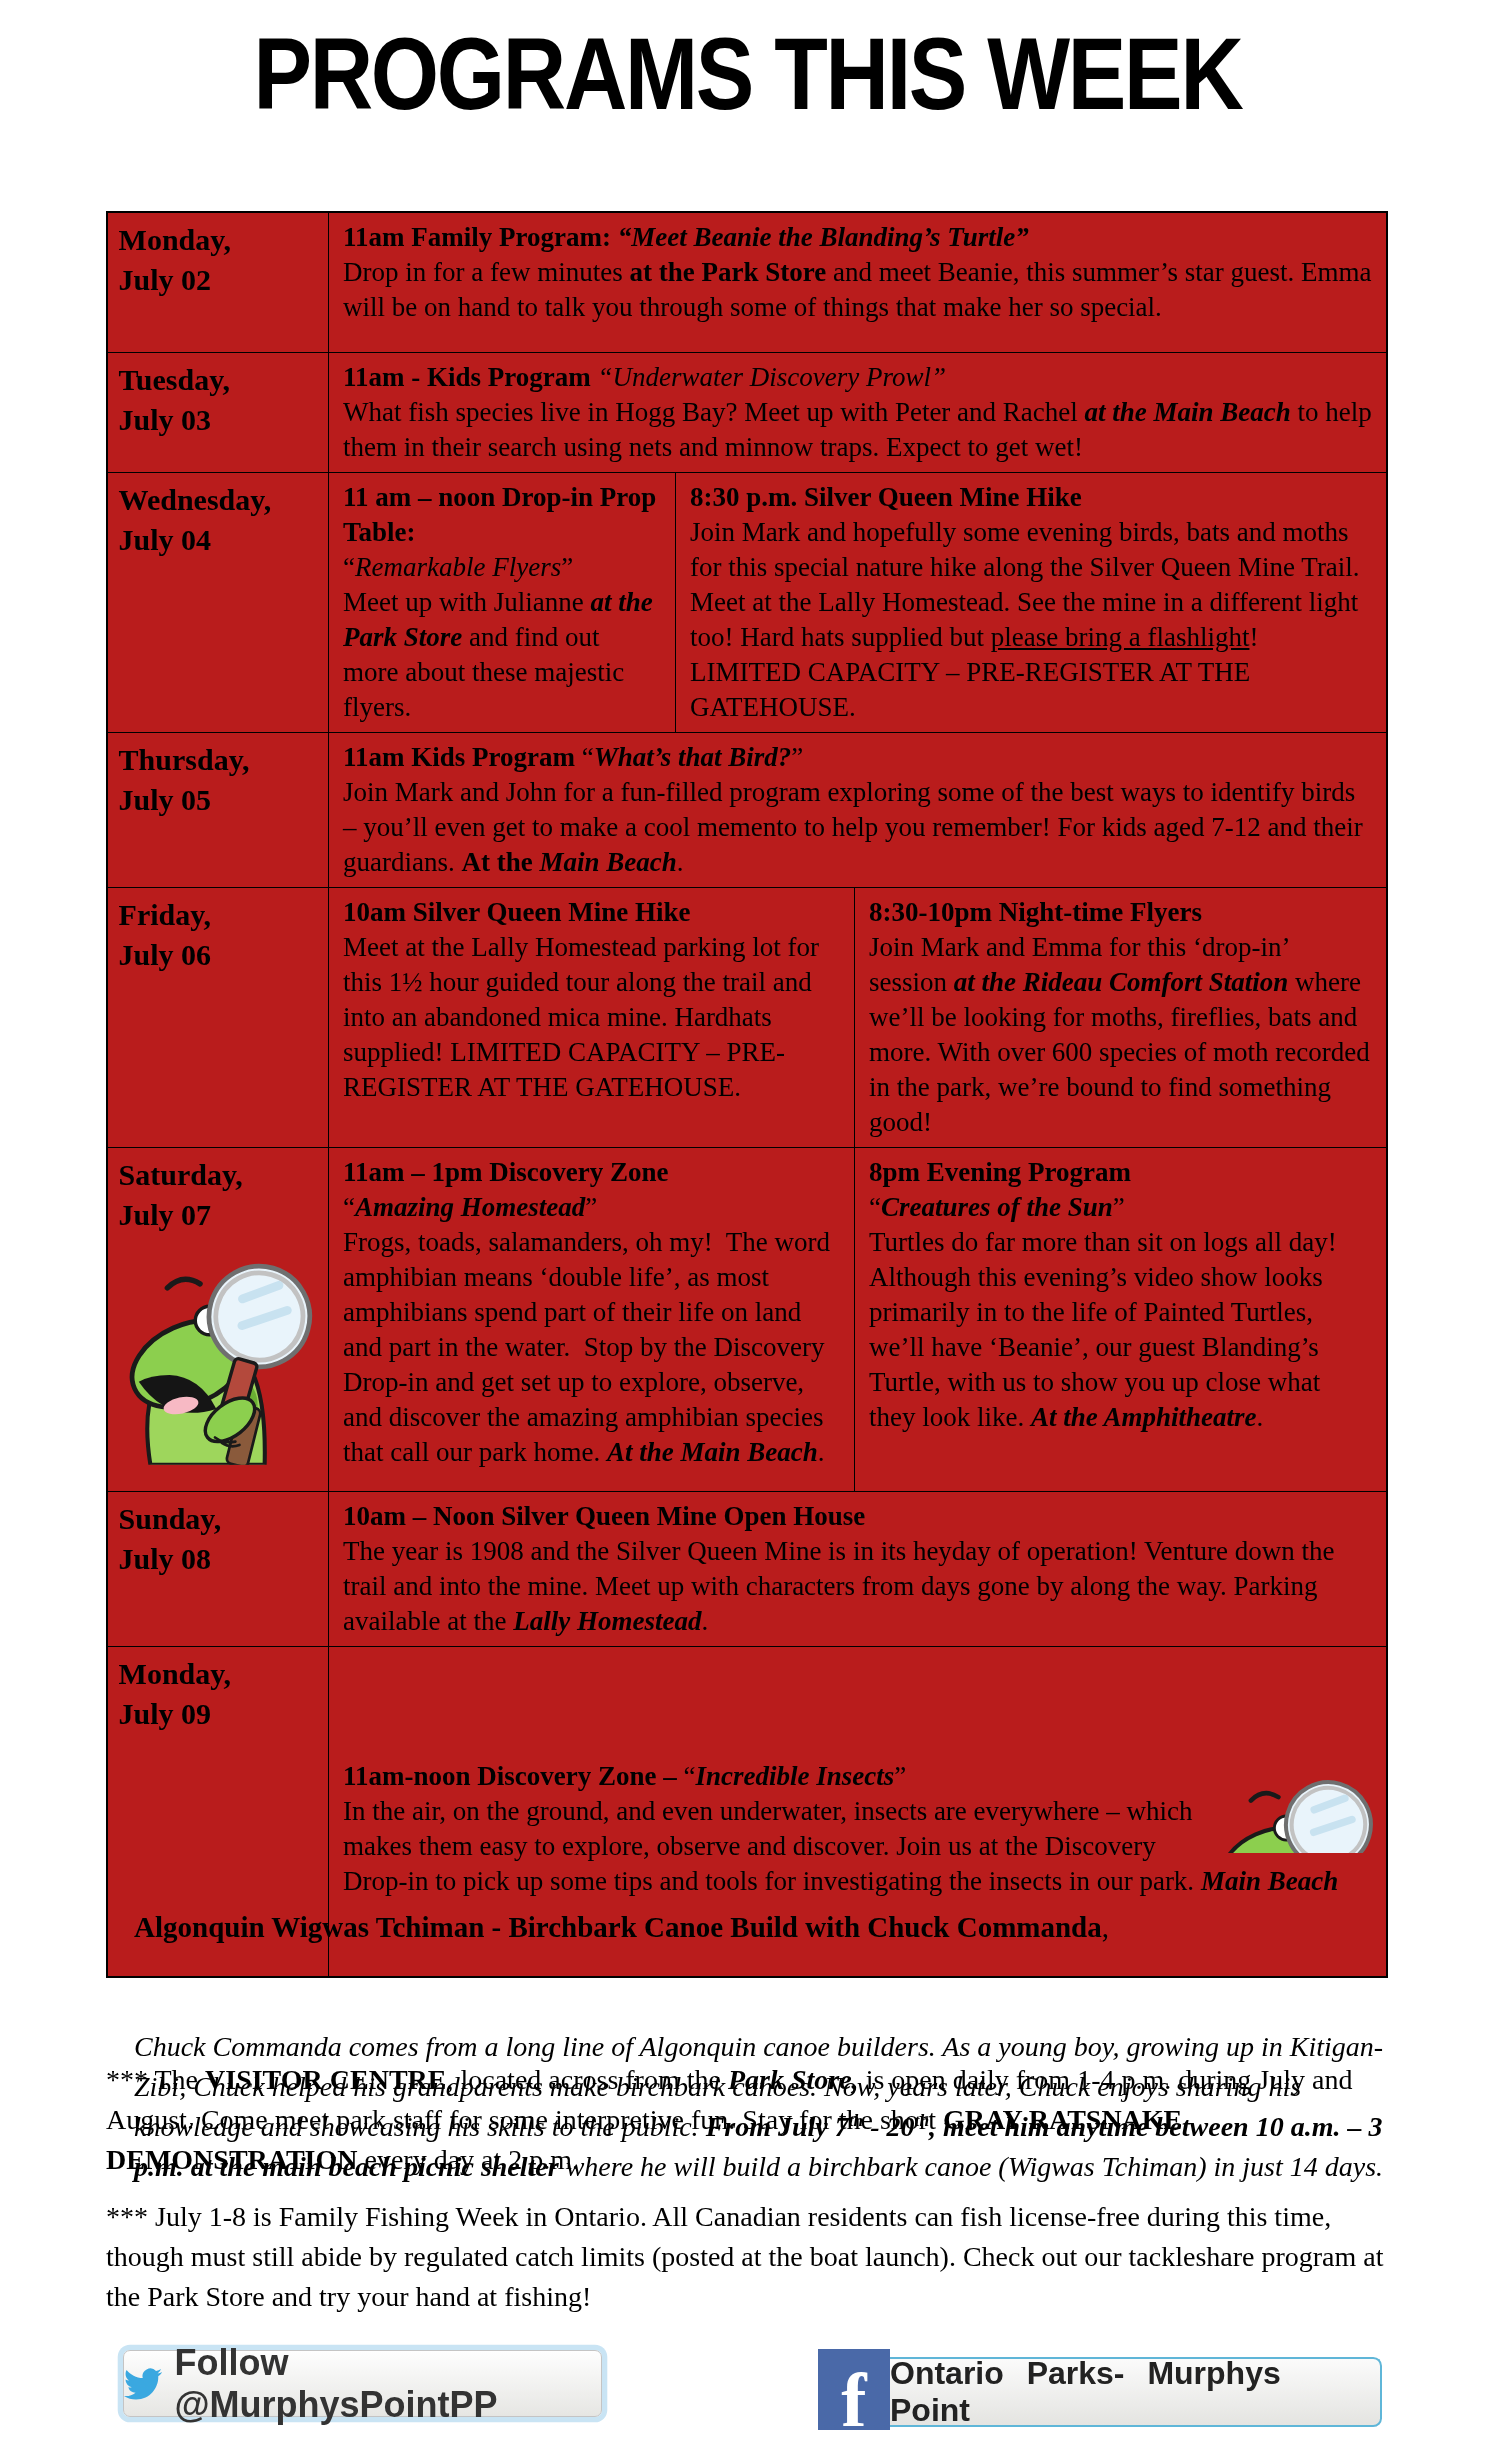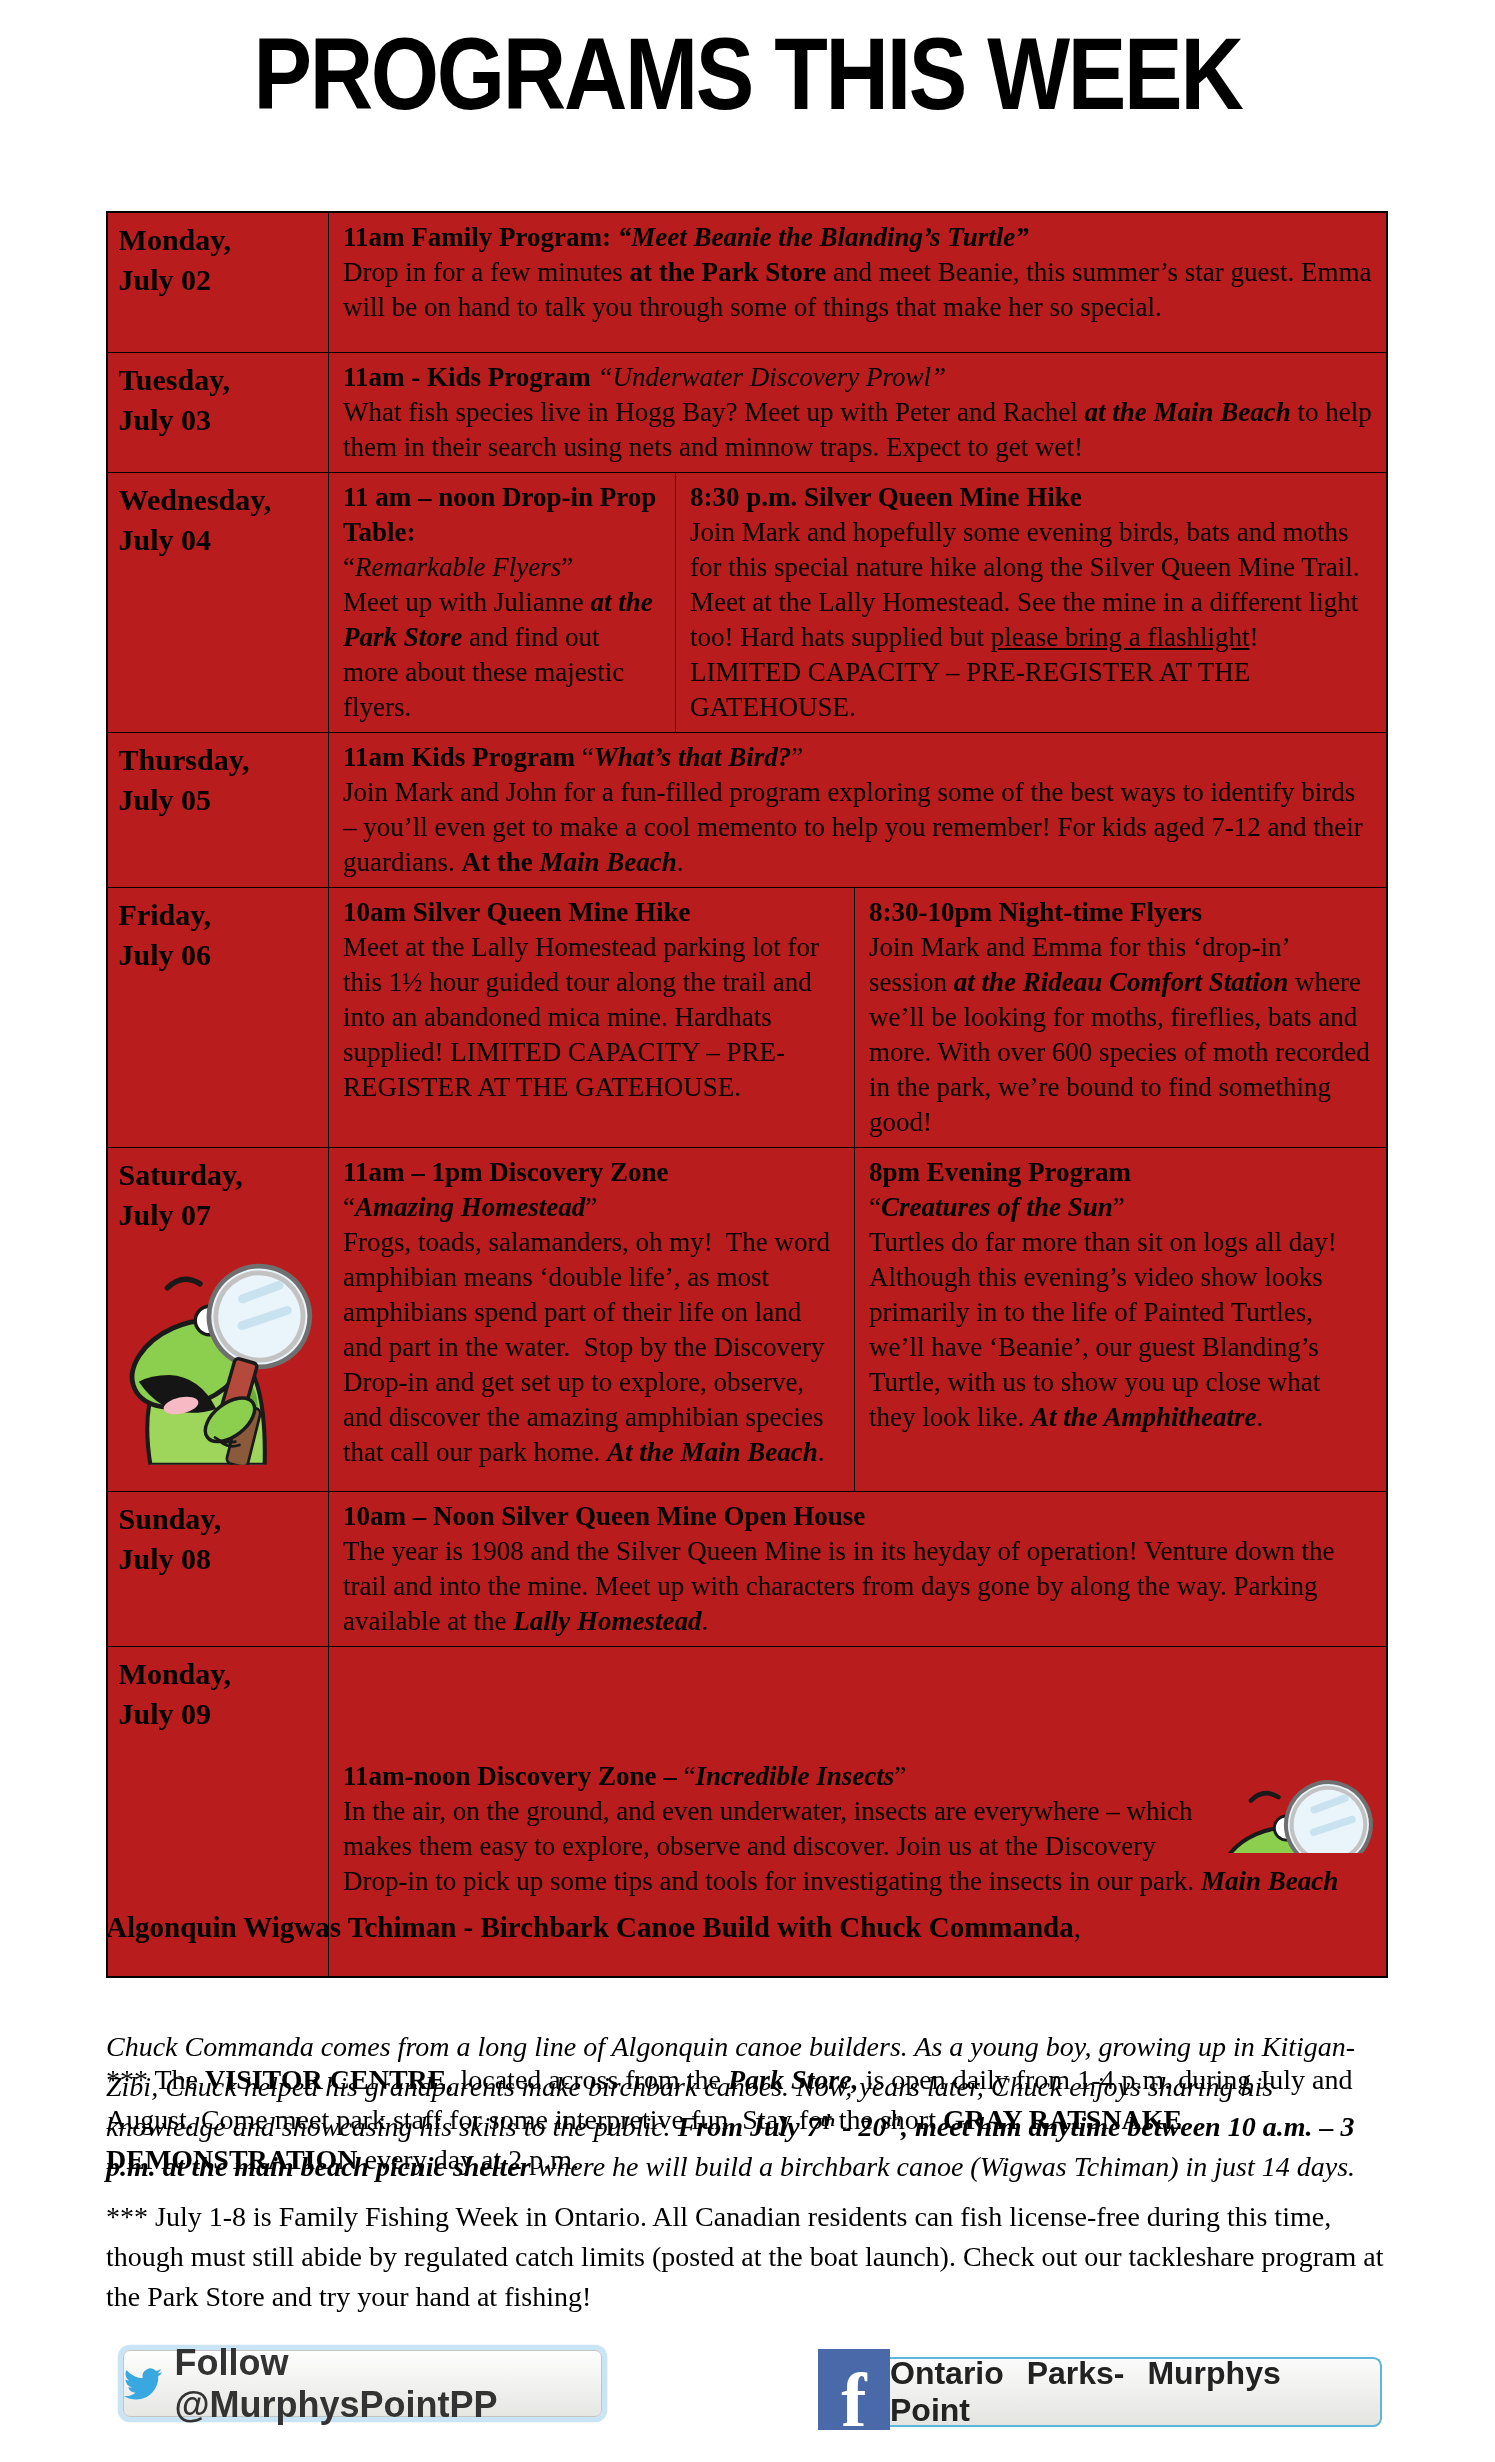--- a/index.html
+++ b/index.html
@@ -31,21 +31,21 @@
   .sup{vertical-align:super;font-size:0.62em;line-height:0;}
 
   
   .frog-sat{position:absolute;left:5.3px;top:91px;width:204px;height:227px;}
   .frog-float{float:right;width:172px;height:164px;margin:0 -5.3px 0 10.6px;overflow:hidden;}
   .frog-float svg{width:172px;height:192px;}
 
   
   .para{position:absolute;left:106px;width:1286px;font-size:28px;line-height:40px;
         white-space:pre-wrap;}
-  #para-canoe{top:1827px;}
+  #para-canoe{top:1827px;margin-left:28px;}
   #para-visitor{top:2060px;}
   #para-fishing{top:2197px;}
   #para-canoe .para-head{font-size:29px;}
 
   
   #tw-btn{position:absolute;left:123px;top:2350px;width:479px;height:67px;box-sizing:border-box;
         border:1.8px solid #c4c4c4;border-radius:7px;box-shadow:0 0 0 5.3px #c9e4f4;
         background:linear-gradient(#fefefe,#e6e6e3);display:flex;align-items:center;
         justify-content:center;gap:12.3px;cursor:pointer;}
   #tw-btn .tw-label{font-family:"Liberation Sans",sans-serif;font-weight:bold;font-size:36px;color:#333;}

